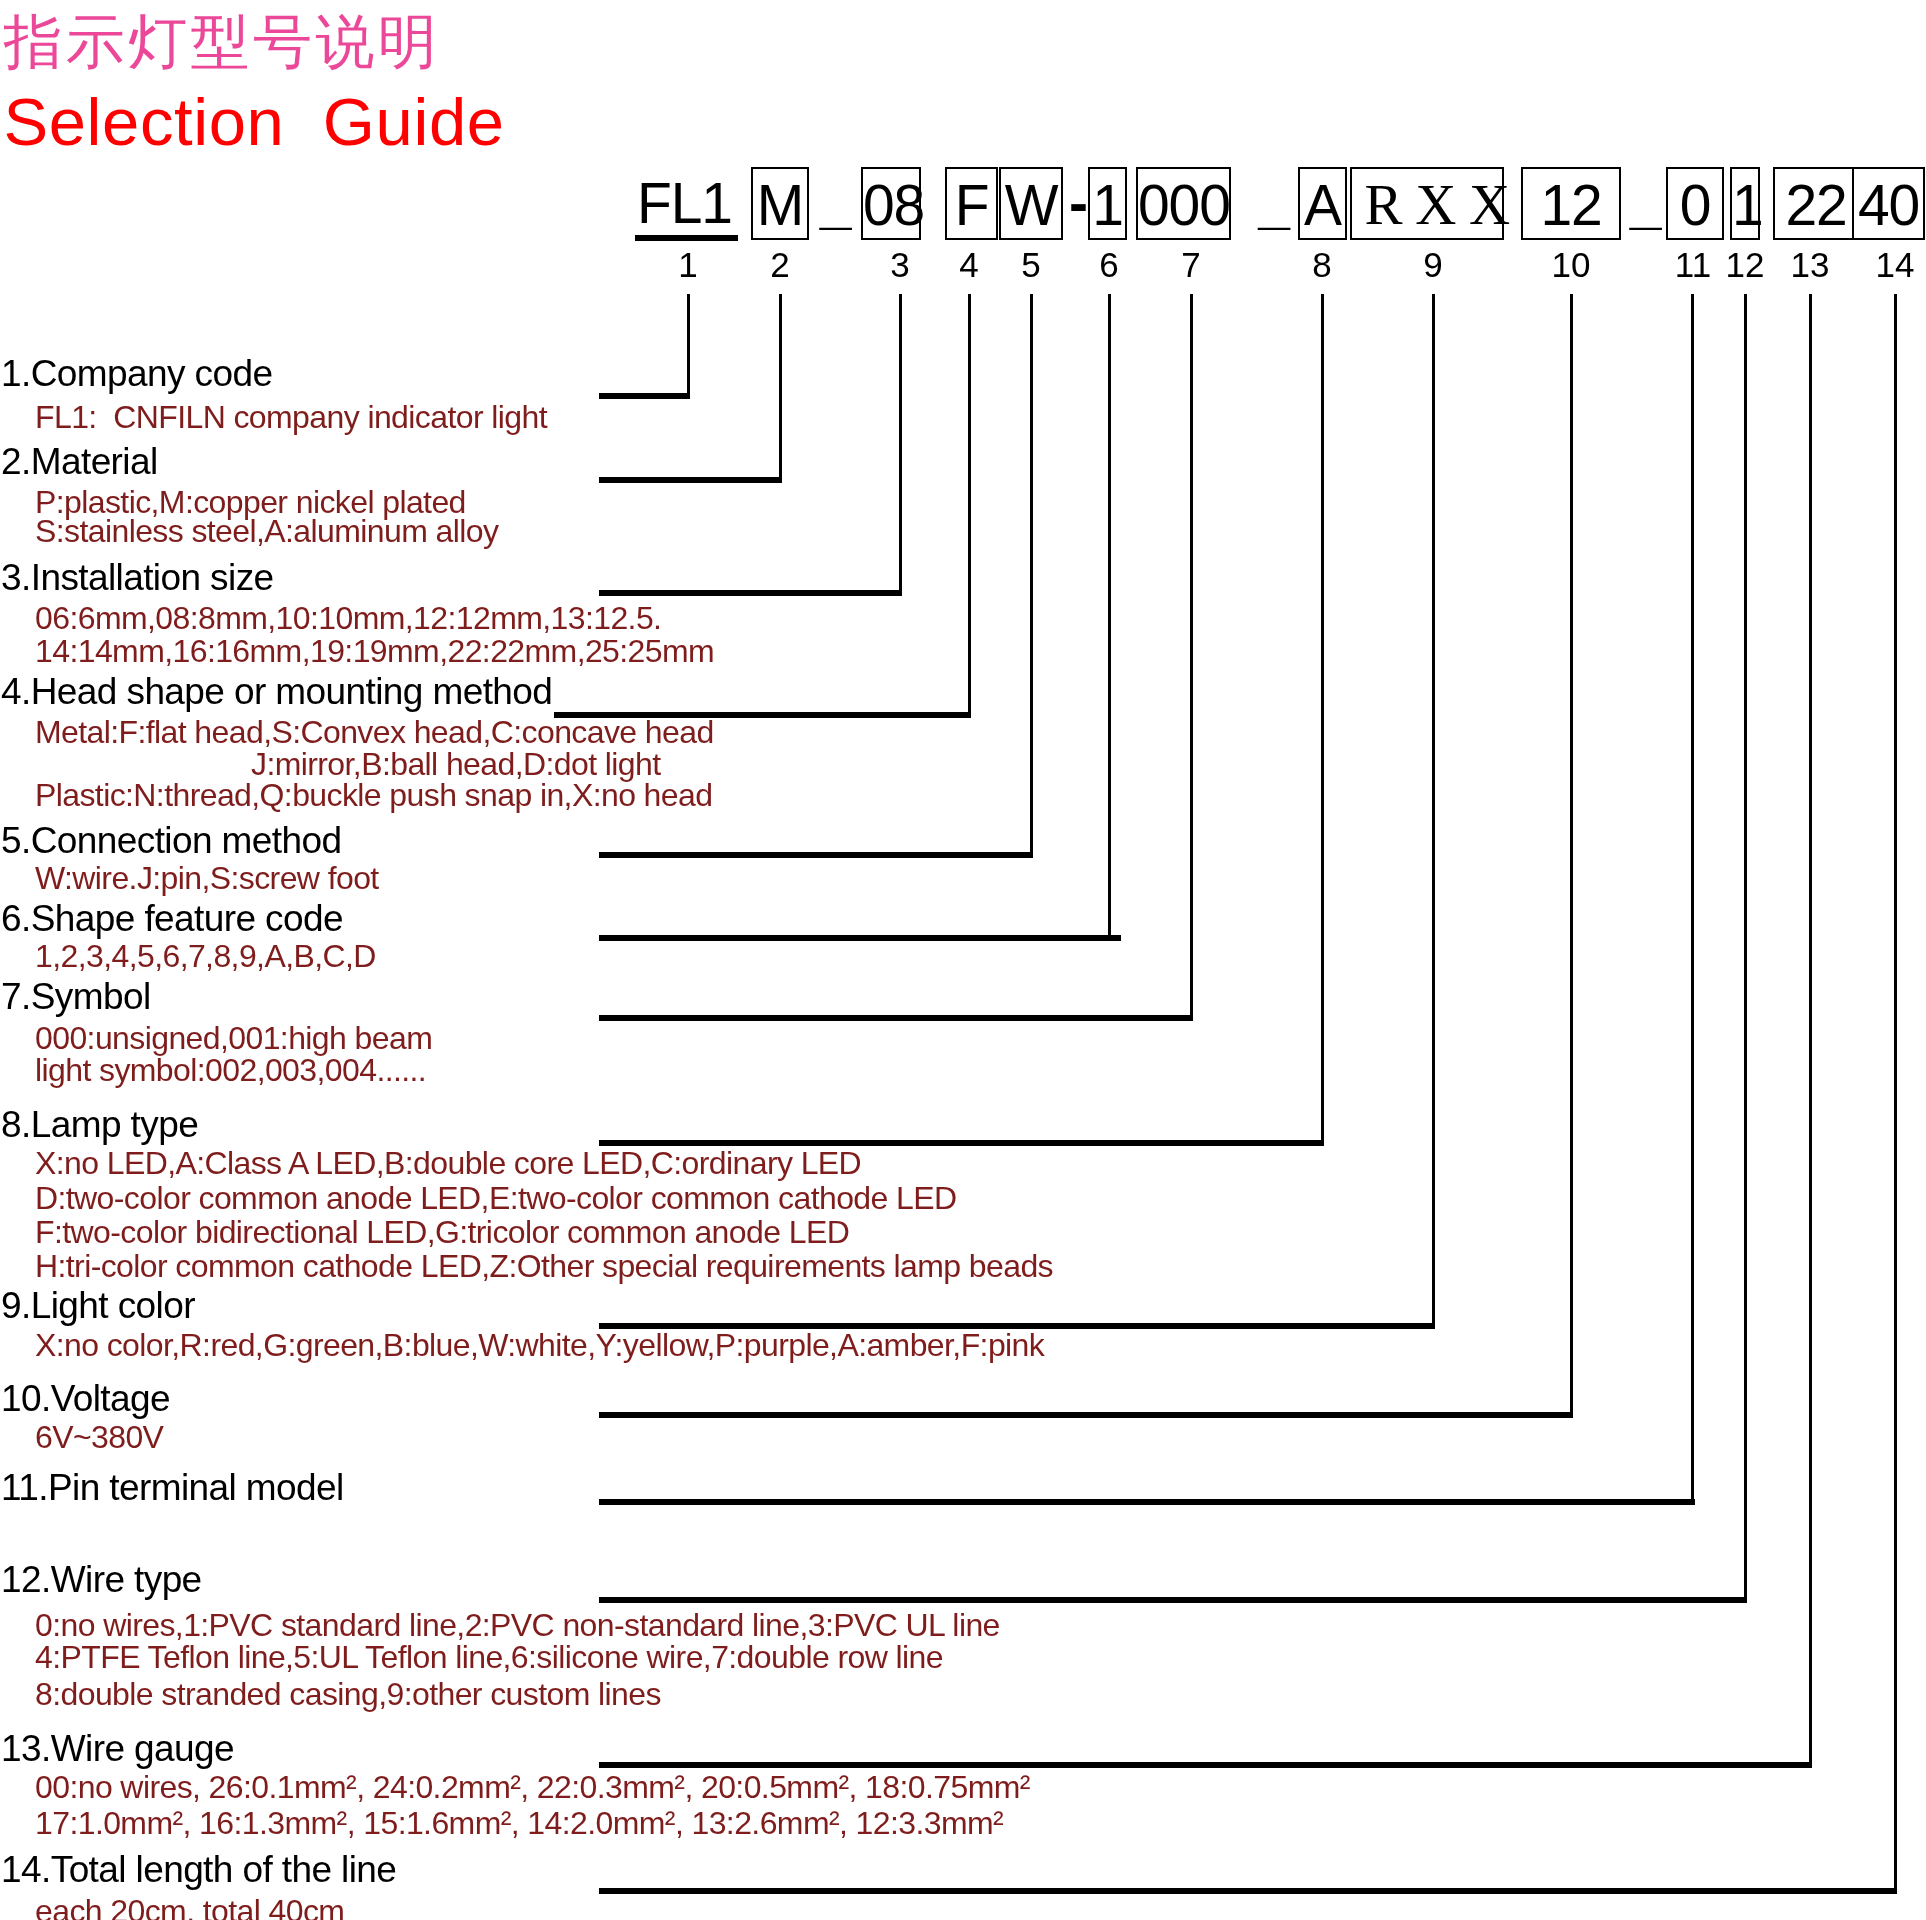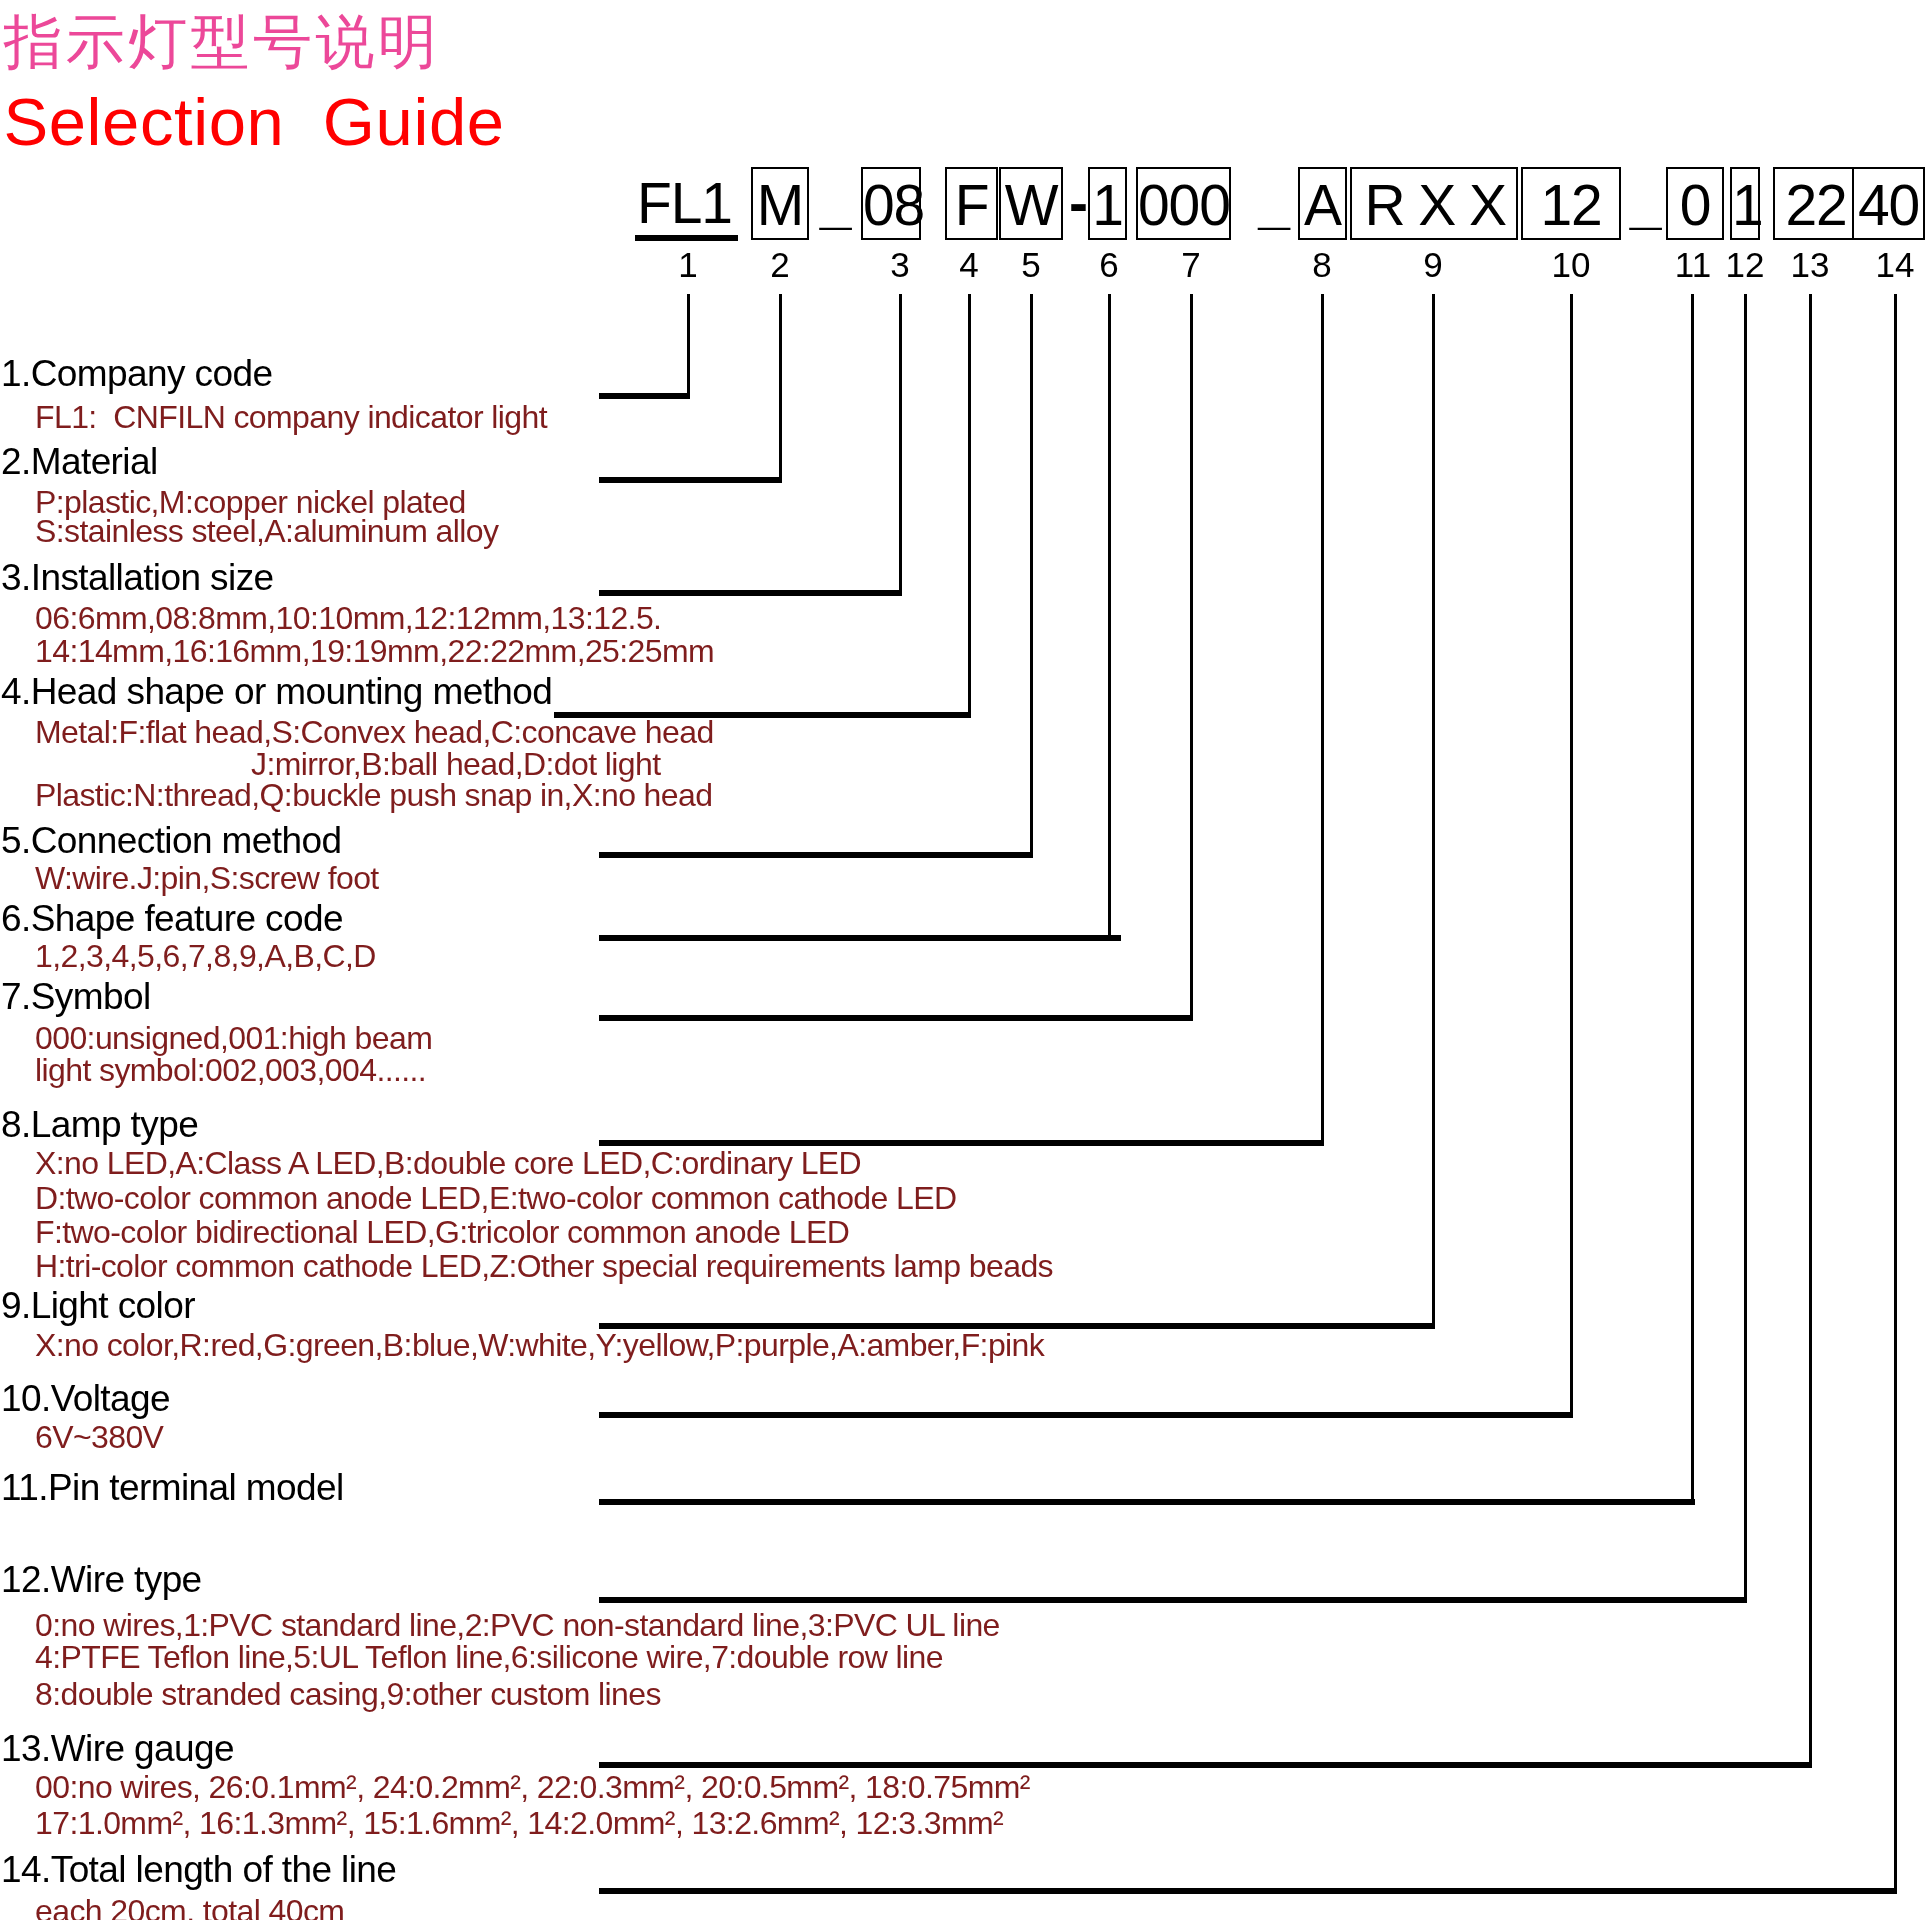--- a/index.html
+++ b/index.html
@@ -78,21 +78,21 @@
     <div class="abs code-seg code-box" style="left:751px;width:58px;">M</div>
     <div class="abs code-seg sep-seg" style="left:816px;width:38px;">_</div>
     <div class="abs code-seg code-box" style="left:861px;width:60px;">08</div>
     <div class="abs code-seg code-box" style="left:945px;width:53px;">F</div>
     <div class="abs code-seg code-box" style="left:999px;width:64px;">W</div>
     <div class="abs code-seg sep-seg" style="left:1066px;width:24px;">-</div>
     <div class="abs code-seg code-box" style="left:1088px;width:39px;">1</div>
     <div class="abs code-seg code-box" style="left:1136px;width:95px;">000</div>
     <div class="abs code-seg sep-seg" style="left:1256px;width:35px;">_</div>
     <div class="abs code-seg code-box" style="left:1298px;width:49px;">A</div>
-    <div class="abs code-seg code-box seg-wide" style="left:1350px;width:168px;">RXX</div>
+    <div class="abs code-seg code-box seg-wide" style="left:1350px;width:154px;font-family:Liberation Serif, serif;">RXX</div>
     <div class="abs code-seg code-box" style="left:1521px;width:100px;">12</div>
     <div class="abs code-seg sep-seg" style="left:1625px;width:40px;">_</div>
     <div class="abs code-seg code-box" style="left:1666px;width:58px;">0</div>
     <div class="abs code-seg code-box" style="left:1730px;width:30px;">1</div>
     <div class="abs code-seg code-box" style="left:1773px;width:86px;">22</div>
     <div class="abs code-seg code-box" style="left:1852px;width:73px;">40</div>
   </div>
 
   <div>
     <div class="abs num-label" style="left:688px;">1</div>

